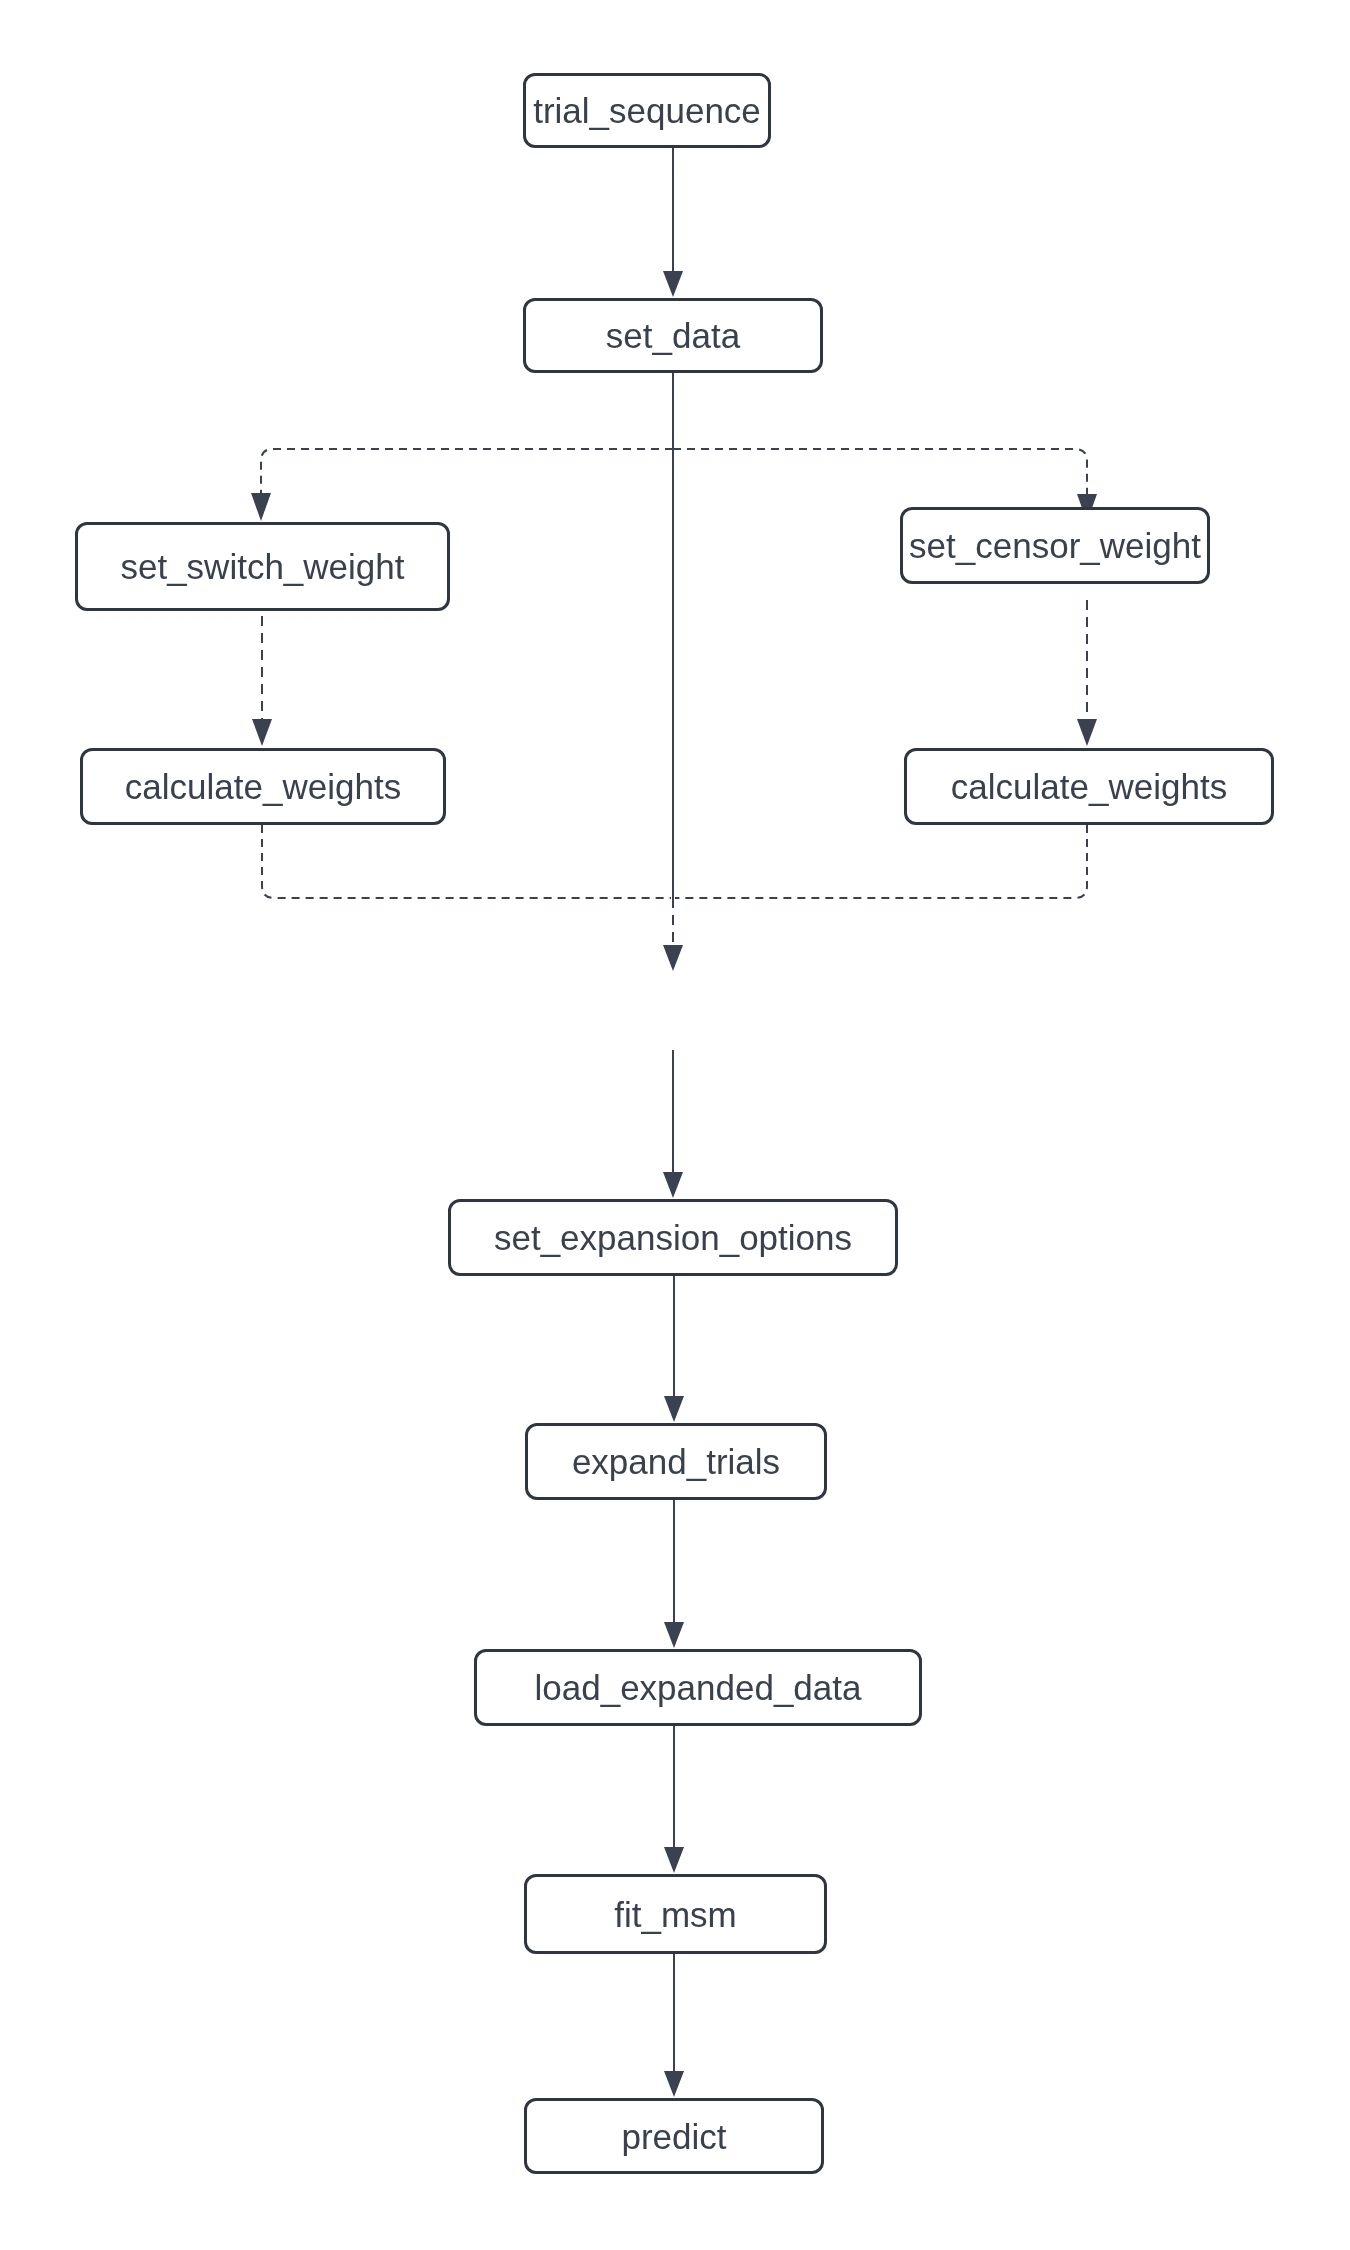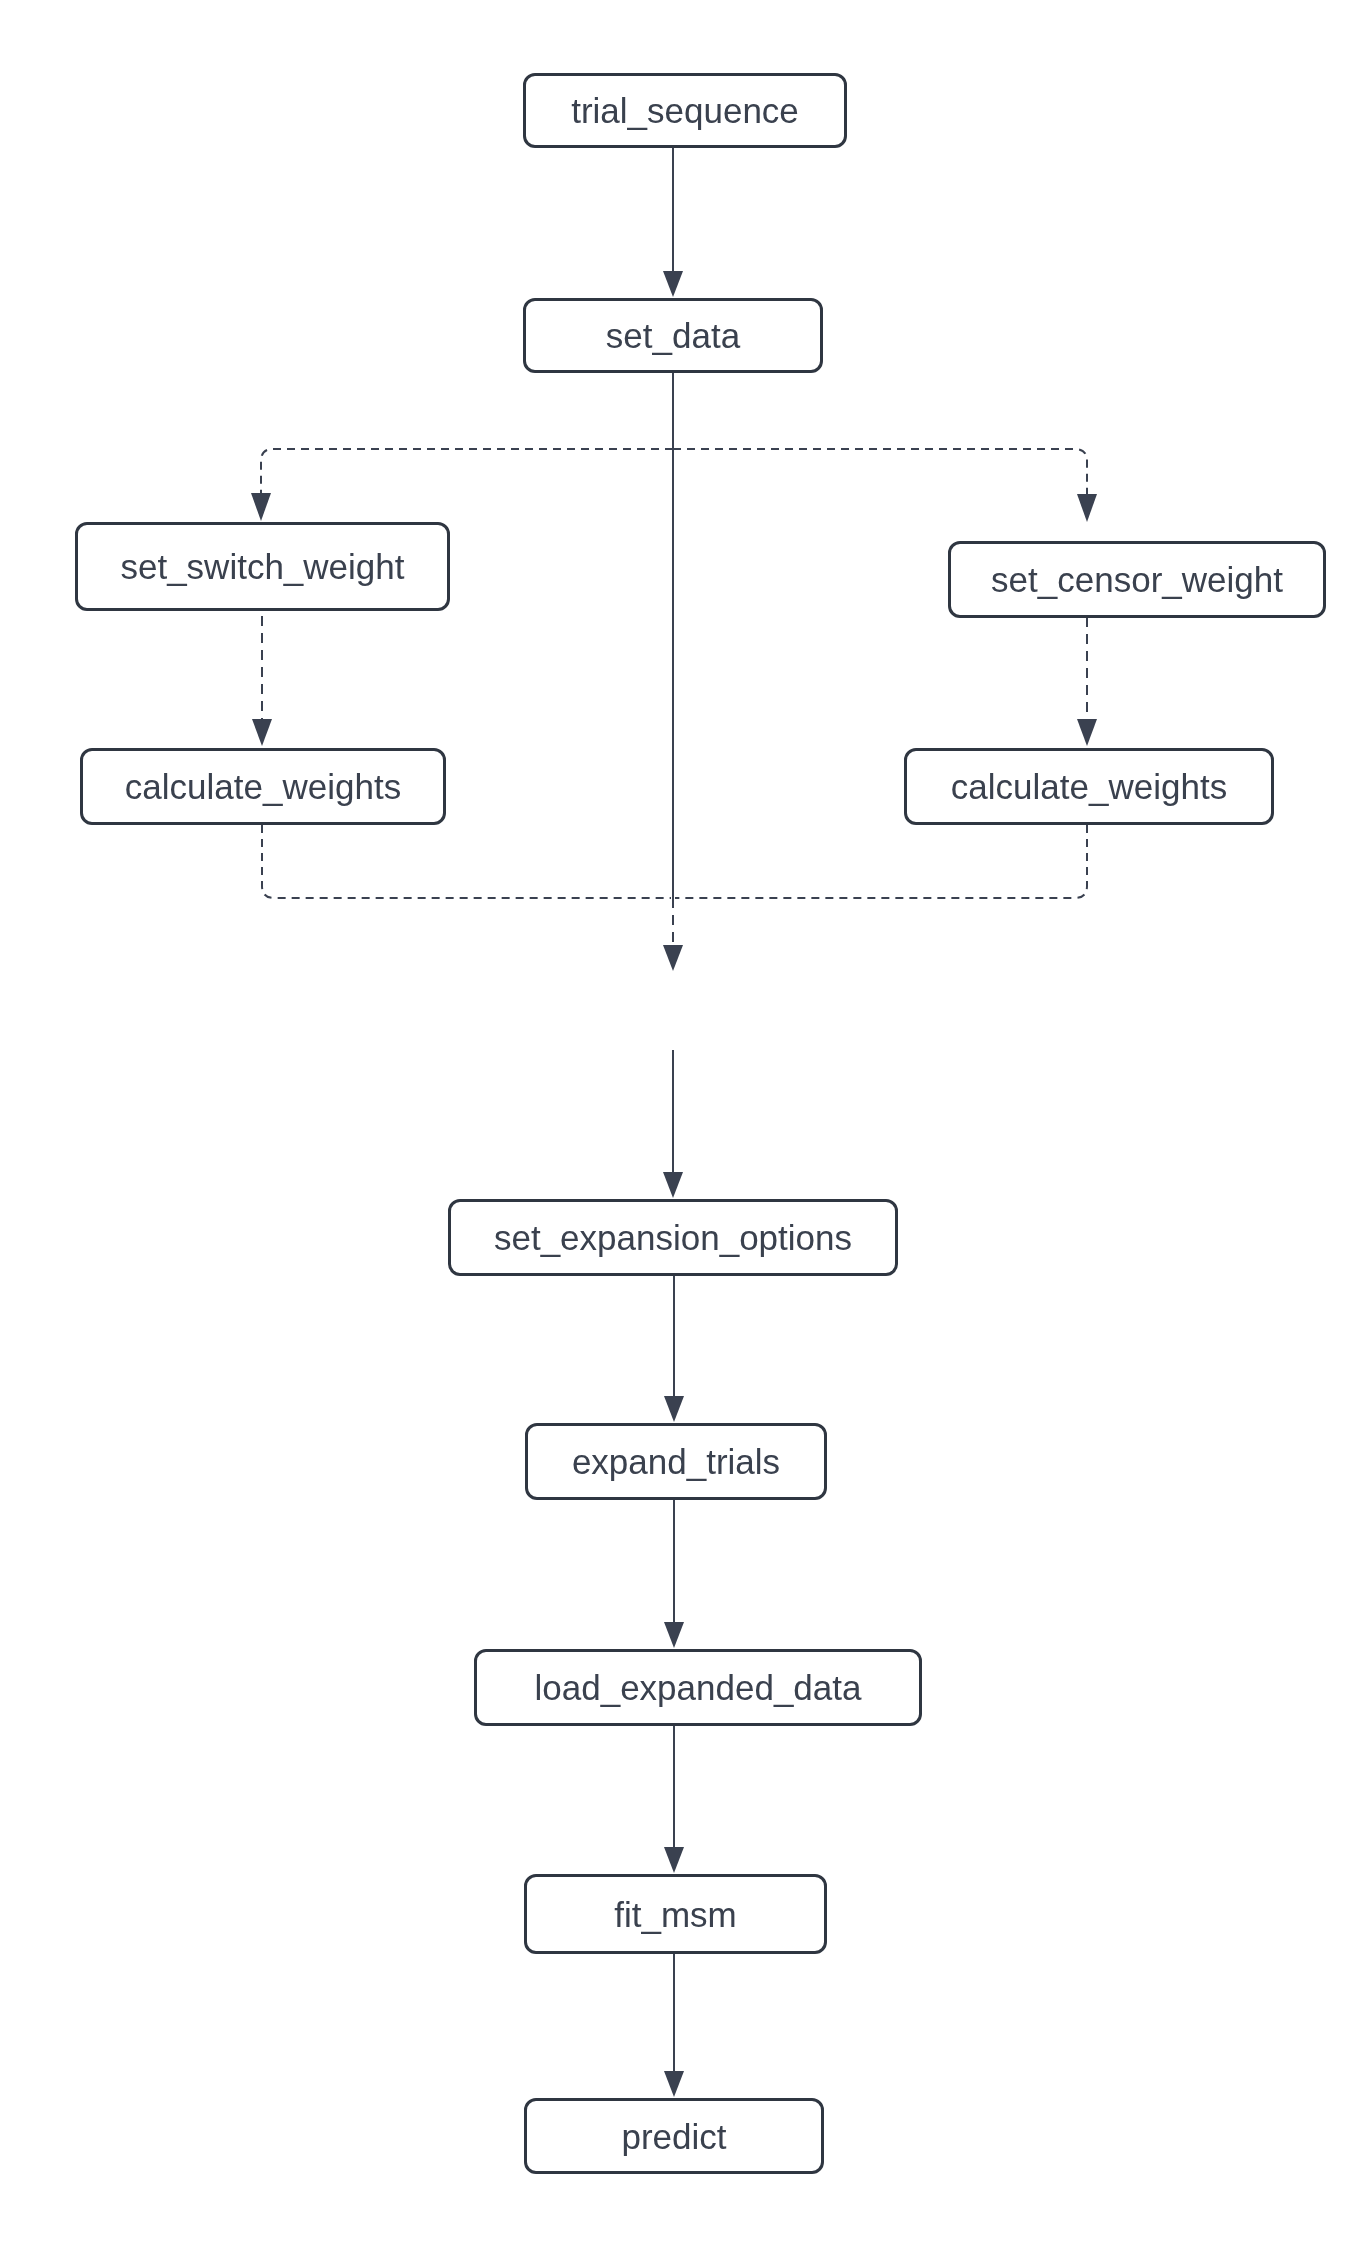--- a/index.html
+++ b/index.html
@@ -75,33 +75,33 @@
     <line class="edge" x1="674" y1="1500" x2="674" y2="1622"></line>
     <polygon class="arrow" points="664,1622 684,1622 674,1648"></polygon>
 
     <line class="edge" x1="674" y1="1726" x2="674" y2="1847"></line>
     <polygon class="arrow" points="664,1847 684,1847 674,1873"></polygon>
 
     <line class="edge" x1="674" y1="1950" x2="674" y2="2071"></line>
     <polygon class="arrow" points="664,2071 684,2071 674,2097"></polygon>
   </svg>
 
-  <div class="node" style="left:523px;top:73px;width:324px;height:75px;">
+  <div class="node" style="left:523px;top:73px;width:248px;height:75px;">
     <span class="label">trial_sequence</span>
   </div>
 
   <div class="node" style="left:523px;top:298px;width:300px;height:75px;">
     <span class="label">set_data</span>
   </div>
 
   <div class="node" style="left:75px;top:522px;width:375px;height:89px;">
     <span class="label">set_switch_weight</span>
   </div>
 
-  <div class="node" style="left:900px;top:541px;width:378px;height:77px;margin-left:48px;">
+  <div class="node" style="left:900px;top:507px;width:310px;height:77px;">
     <span class="label">set_censor_weight</span>
   </div>
 
   <div class="node" style="left:80px;top:748px;width:366px;height:77px;">
     <span class="label">calculate_weights</span>
   </div>
 
   <div class="node" style="left:904px;top:748px;width:370px;height:77px;">
     <span class="label">calculate_weights</span>
   </div>

